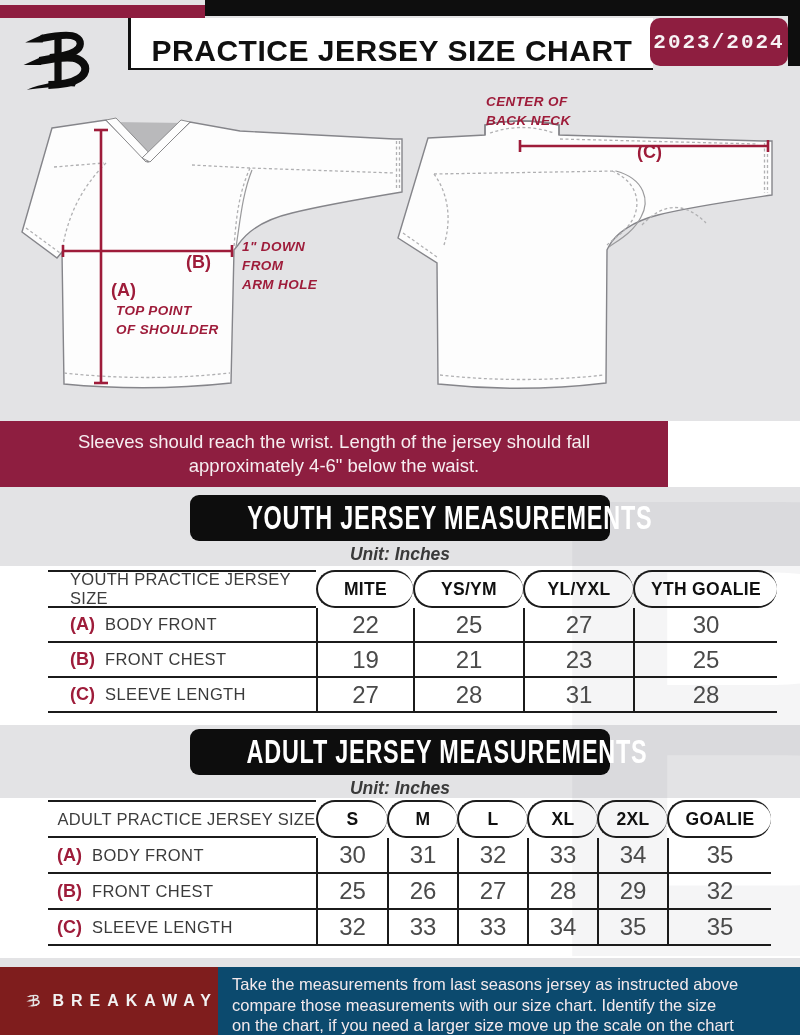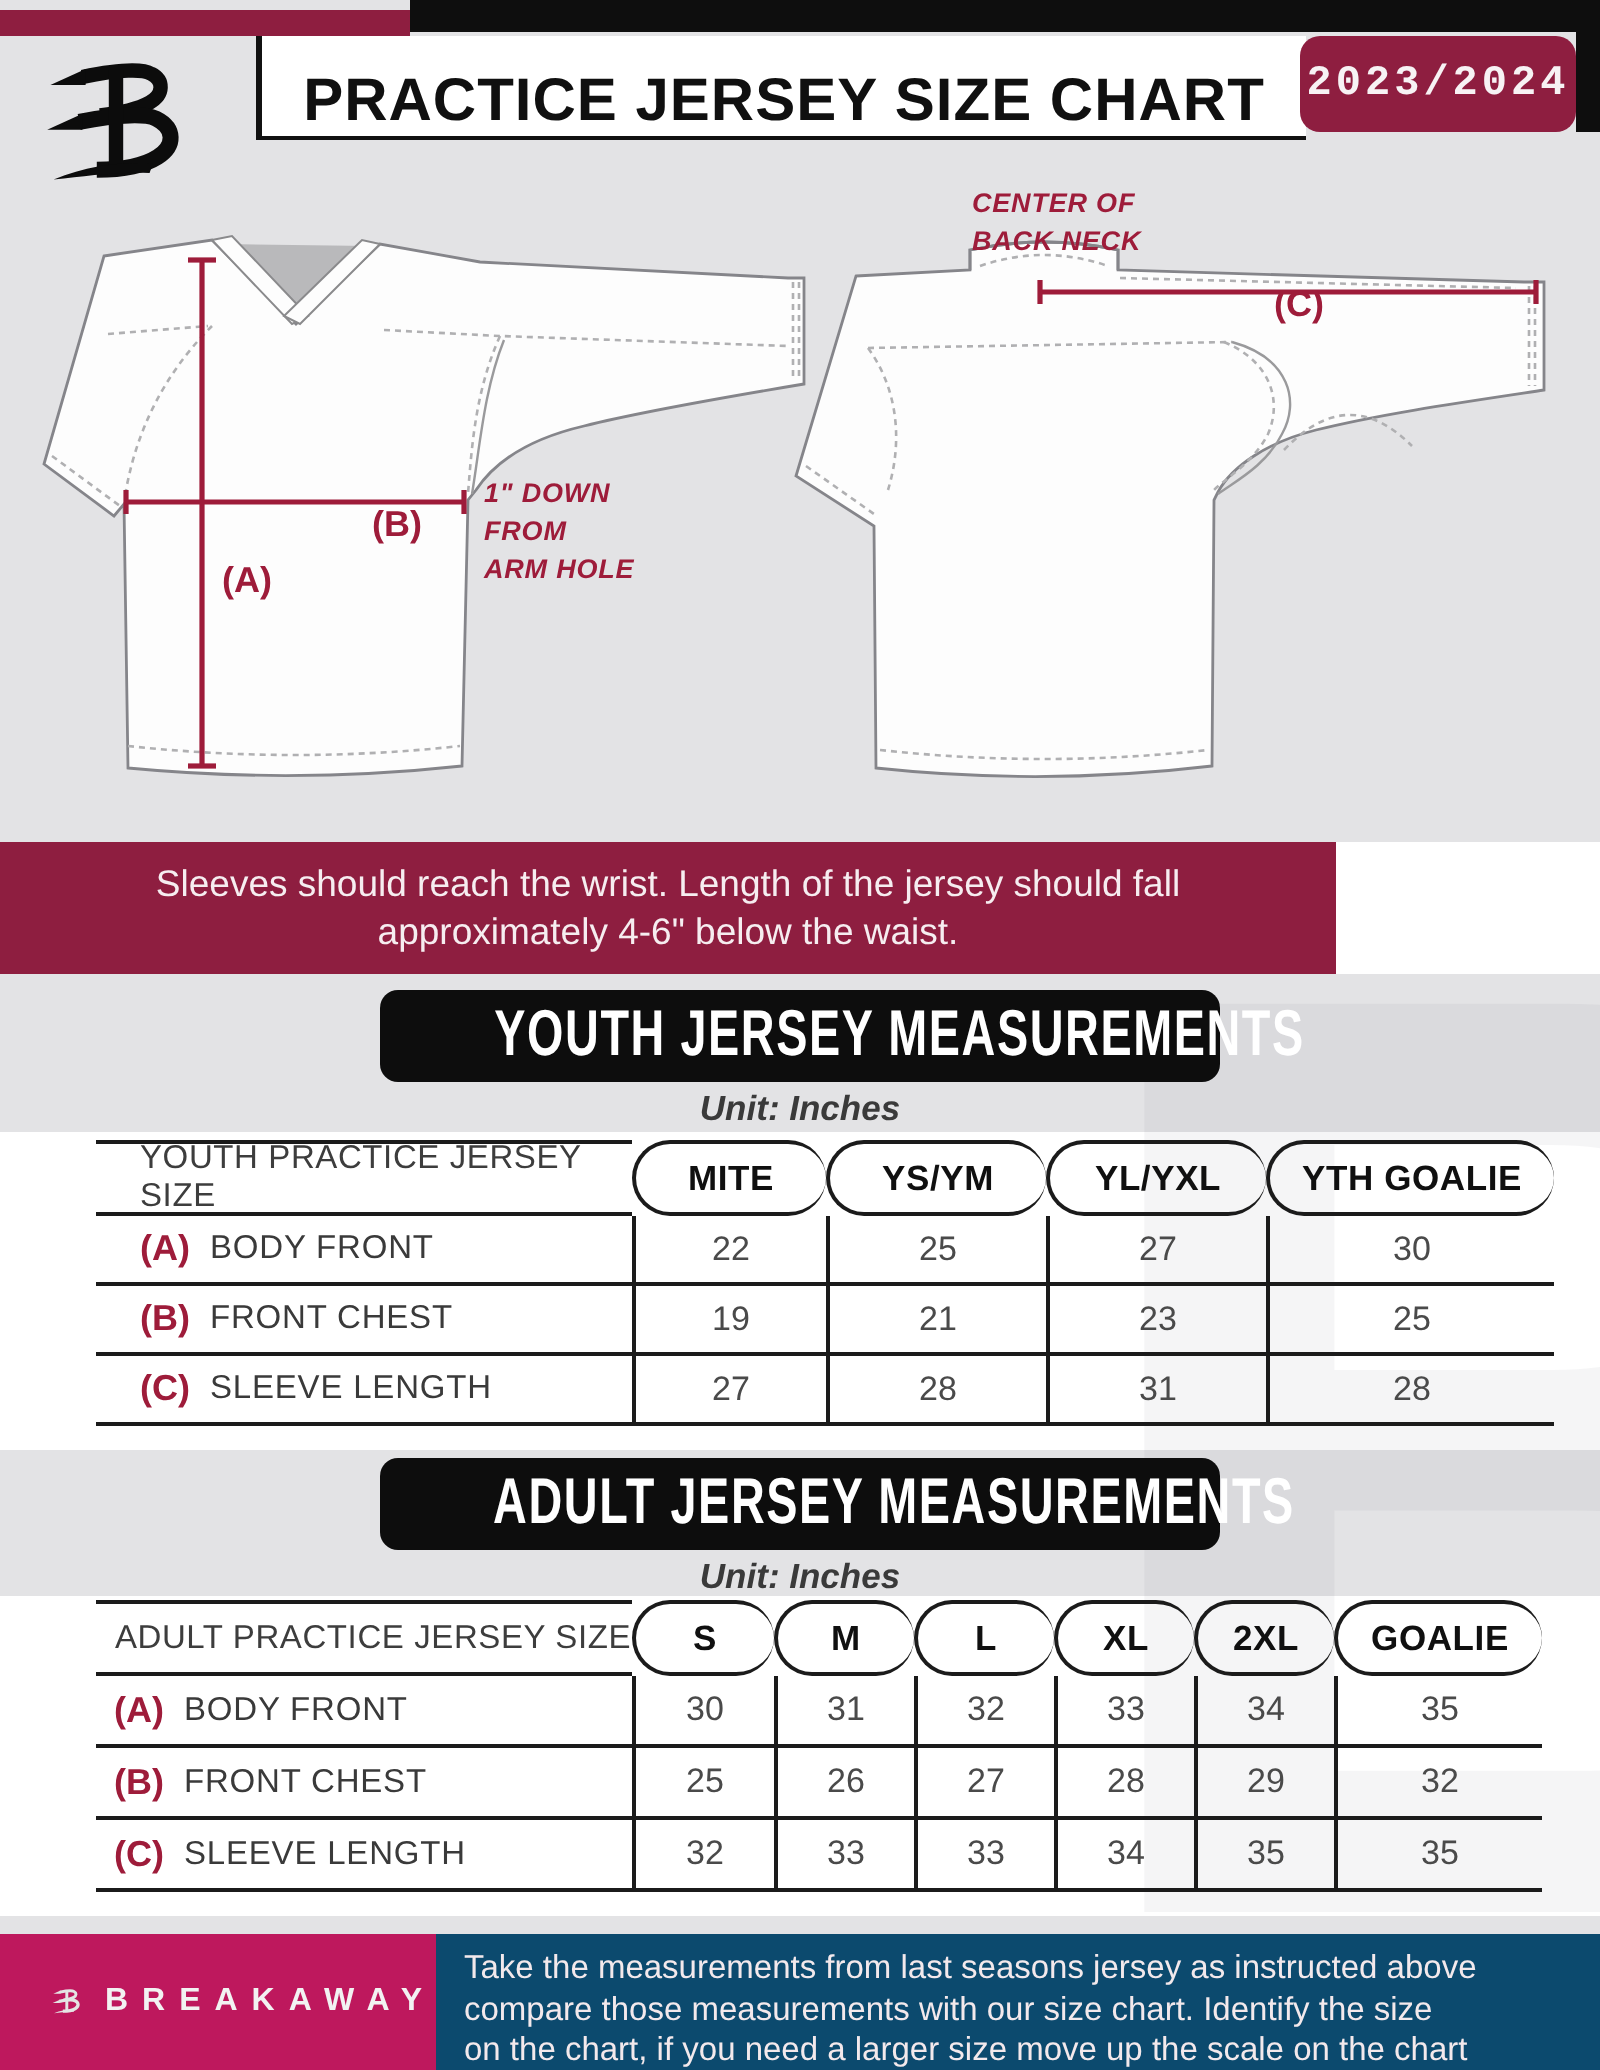--- a/index.html
+++ b/index.html
@@ -61,24 +61,24 @@
         box-sizing:border-box;background:transparent;}
   .tb{border-top:2px solid #1b1b1b;}
   .vl{border-left:2px solid #1b1b1b;}
   .hdr-label{font-size:16.5px;color:#3d3d3d;letter-spacing:0.3px;}
   .hdr-size{font-weight:bold;font-size:17.5px;color:#101010;letter-spacing:0.3px;border-radius:19px;}
   .label-cell{justify-content:flex-start;}
   .yt .label-cell{padding-left:22px;}
   .at .label-cell{padding-left:9px;}
   .rk{color:#9e1c3a;font-weight:bold;font-size:18px;}
   .rl{color:#3a3a3a;font-size:16.5px;letter-spacing:0.4px;margin-left:10px;}
-  .num{font-size:17px;color:#4a4a4a;}
-
-  
-  .footer-black{left:0;top:967px;width:218px;height:68px;background:#be185d;
+  .num{font-size:24px;color:#4a4a4a;}
+
+  
+  .footer-black{left:0;top:967px;width:218px;height:68px;background:#7f1d1d;
                 display:flex;align-items:center;}
   .footer-brand{color:#f2f2f2;font-weight:bold;font-size:16px;letter-spacing:7px;margin-left:10px;white-space:nowrap;}
   .footer-maroon{left:218px;top:967px;width:582px;height:68px;background:#0c4a6e;box-sizing:border-box;
                  padding:7px 10px 0 14px;}
   .footer-note{color:#f3e9ec;font-size:16.5px;line-height:20.5px;white-space:pre-line;}
 </style>
 </head>
 <body>
 
 <div class="page">
@@ -173,20 +173,22 @@
   </svg>
 
   <div class="abs anno anno-note" style="left:486px;top:92px;">CENTER OF
 BACK NECK</div>
   <div class="abs anno anno-key" style="left:637px;top:142px;">(C)</div>
   <div class="abs anno anno-key" style="left:186px;top:252px;">(B)</div>
   <div class="abs anno anno-note" style="left:242px;top:237px;">1" DOWN
 FROM
 ARM HOLE</div>
   <div class="abs anno anno-key" style="left:111px;top:280px;">(A)</div>
+  <div class="abs anno anno-note" style="left:116px;top:301px;">TOP POINT
+OF SHOULDER</div>
 
   <div class="abs banner">
     <div class="banner-text">Sleeves should reach the wrist. Length of the jersey should fall
 approximately 4-6" below the waist.</div>
   </div>
 
   <div class="abs pill pill-youth">
     <span class="pill-text">YOUTH JERSEY MEASUREMENTS</span>
   </div>
   <div class="abs unit unit-youth">Unit: Inches</div>

